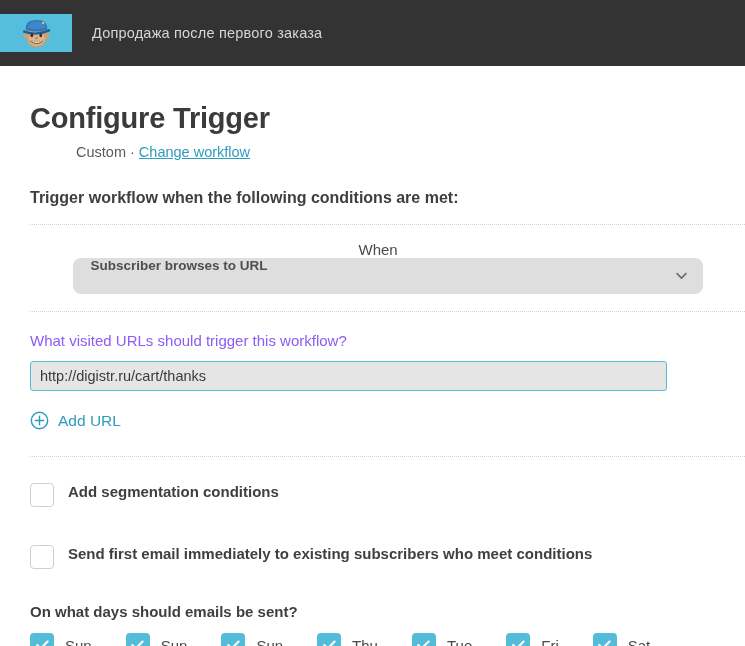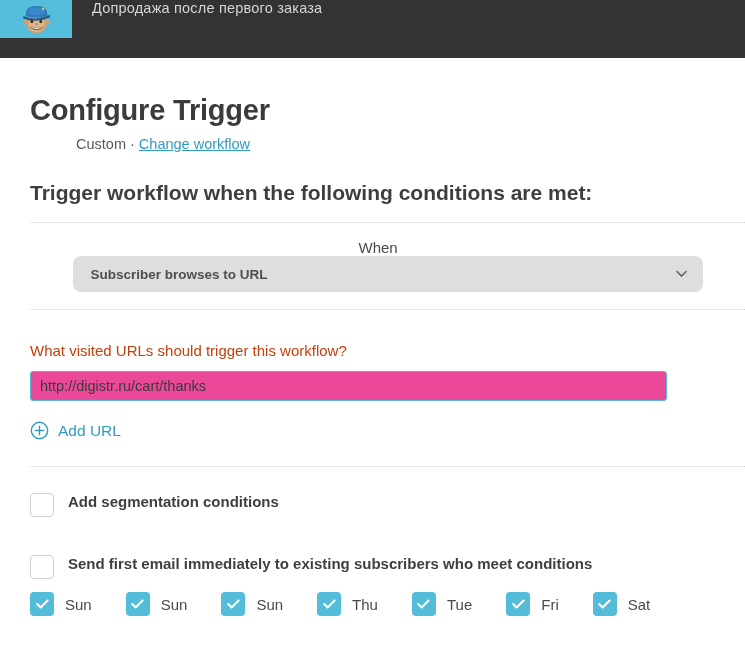--- a/index.html
+++ b/index.html
@@ -9,22 +9,22 @@
     width: 745px;
     height: 646px;
     background: #ffffff;
     font-family: "Liberation Sans", sans-serif;
     overflow: hidden;
   }
 
   
   .topbar {
     display: flex;
-    align-items: flex-start;
-    height: 58px;
+    align-items: center;
+    height: 66px;
     width: 745px;
     background: #333333;
   }
   .logo-block {
     width: 72px;
     min-width: 72px;
     background: #55bedd;
     display: flex;
     align-items: center;
     justify-content: center;
@@ -59,21 +59,21 @@
     color: #5a5a5a;
     margin-top: 9px;
     margin-left: 46px;
   }
   .subtitle a {
     color: #2e9dbd;
     text-decoration: underline;
   }
 
   .section-heading {
-    font-size: 21px;
+    font-size: 16px;
     font-weight: bold;
     color: #3e3e3e;
     margin-top: 29px;
   }
 
   .divider {
     height: 1px;
     margin-top: 17px;
     margin-right: 0;
     border-top: 1px dotted #d2d2d2;
@@ -92,53 +92,52 @@
     width: 58px;
     min-width: 58px;
   }
   .select-box {
     position: relative;
     background: #dedede;
     border-radius: 8px;
     height: 36px;
     width: 630px;
     display: flex;
-    align-items: center;
     padding-left: 18px;
     font-size: 13.5px;
     font-weight: bold;
     color: #4f4f4f;
     cursor: pointer;
   }
   .select-chevron {
     position: absolute;
     right: 16px;
     top: 50%;
     transform: translateY(-50%);
     line-height: 0;
   }
 
   .field-question {
     font-size: 15px;
-    color: #c2410c;
-    margin-top: 32px;
+    color: #8b5cf6;
+    margin-top: 20px;
   }
 
   .url-input {
     margin-top: 12px;
     width: 637px;
     height: 30px;
     border: 1px solid #56bcd6;
     border-radius: 3px;
     padding: 0 9px;
     font-size: 14.5px;
     color: #3b3b3b;
     font-family: "Liberation Sans", sans-serif;
     outline: none;
-    background: #ec4899;
+    background: #e5e5e5;
   }
 
   .add-url {
     display: inline-flex;
     align-items: center;
     margin-top: 20px;
     color: #2e9dbd;
     font-size: 15.5px;
     cursor: pointer;
     text-decoration: none;
@@ -294,20 +293,21 @@
       <span class="cb-empty"></span>
       <span class="cb-label">Add segmentation conditions</span>
     </div>
 
     <div class="check-row second">
       <span class="cb-empty"></span>
       <span class="cb-label">Send first email immediately to existing subscribers who meet conditions</span>
     </div>
 
     
+    <div class="days-heading">On what days should emails be sent?</div>
 
     <div class="days-row">
 
       <div class="day-item">
         <span class="cb-checked">
           <svg width="13" height="10" viewBox="0 0 13 10" aria-hidden="true">
               <path d="M1.2 5 L4.7 8.5 L11.6 1.5" stroke="#ffffff" stroke-width="2.1" fill="none" stroke-linecap="round" stroke-linejoin="round"></path>
             </svg>
         </span>
         <span class="day-label">Sun</span>

